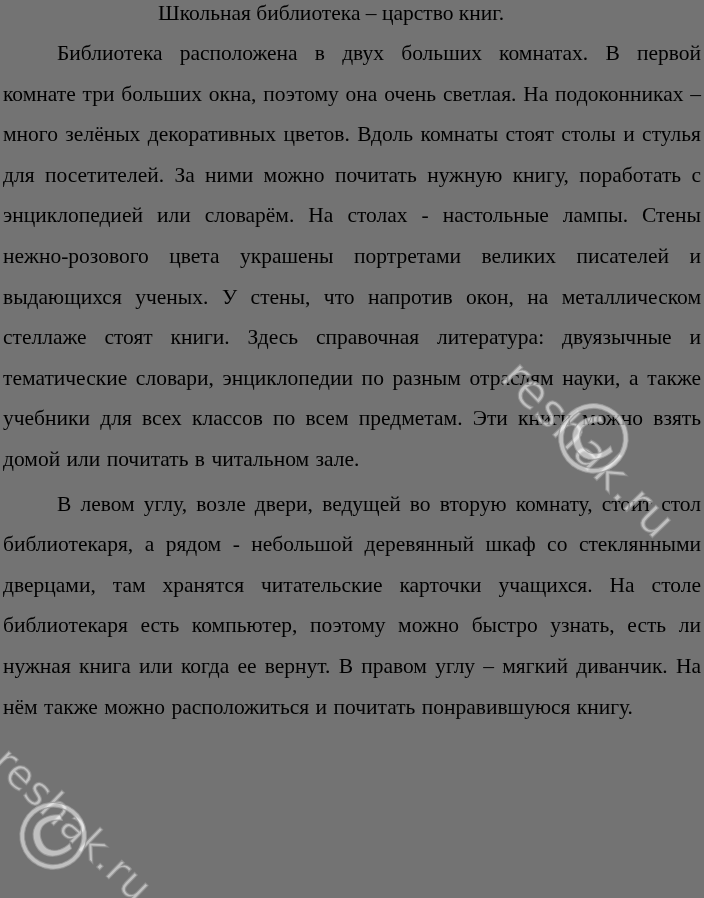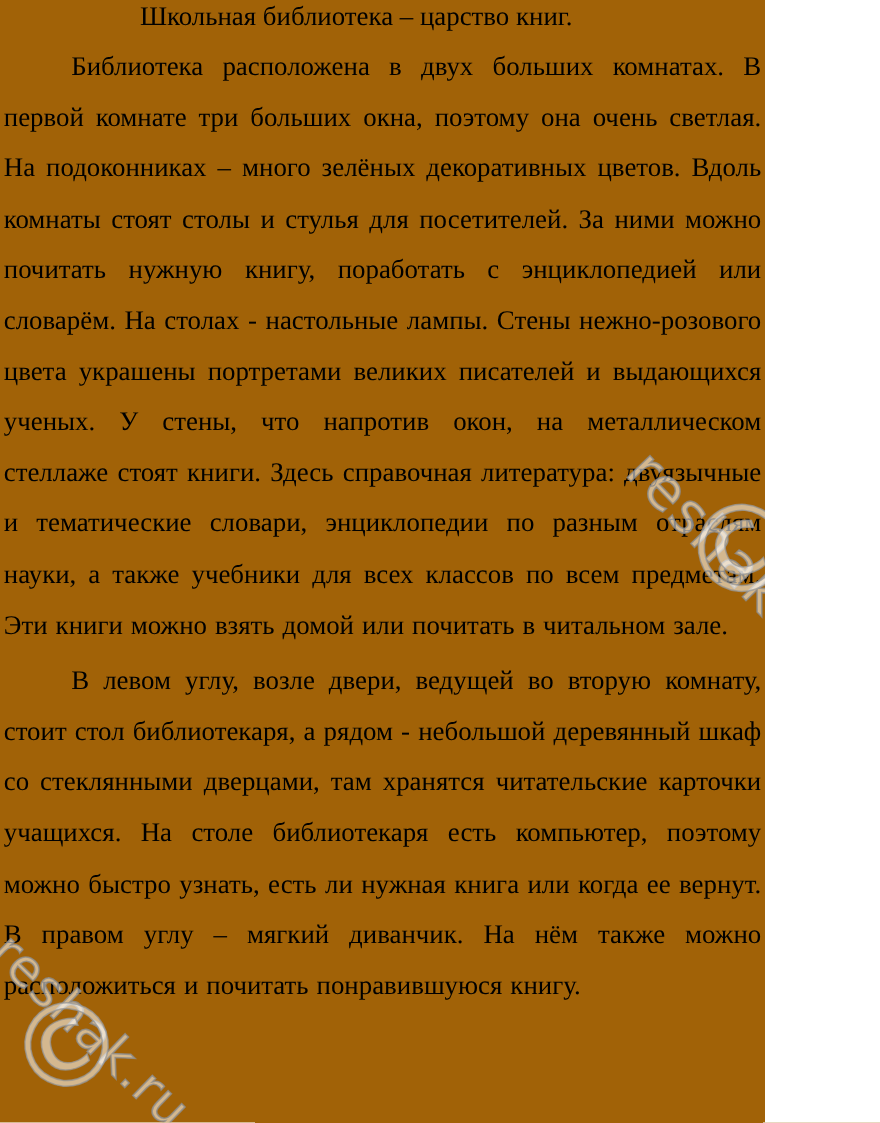--- a/index.html
+++ b/index.html
@@ -2,24 +2,24 @@
 <html><head>
 <meta charset="utf-8">
 <style>
   html, body {
     margin: 0;
     padding: 0;
     background: #ffffff;
   }
   .page {
     position: relative;
-    width: 612px;
+    width: 704px;
     height: 898px;
     overflow: hidden;
-    background: #a16207;
+    background: #737373;
     font-family: "Liberation Serif", "DejaVu Serif", serif;
     font-size: 21.5px;
     color: #000000;
   }
   .title {
     font-size: 21.5px;
     font-weight: 400;
     text-align: center;
     margin: 0 42px 0 0;
     line-height: 26px;

